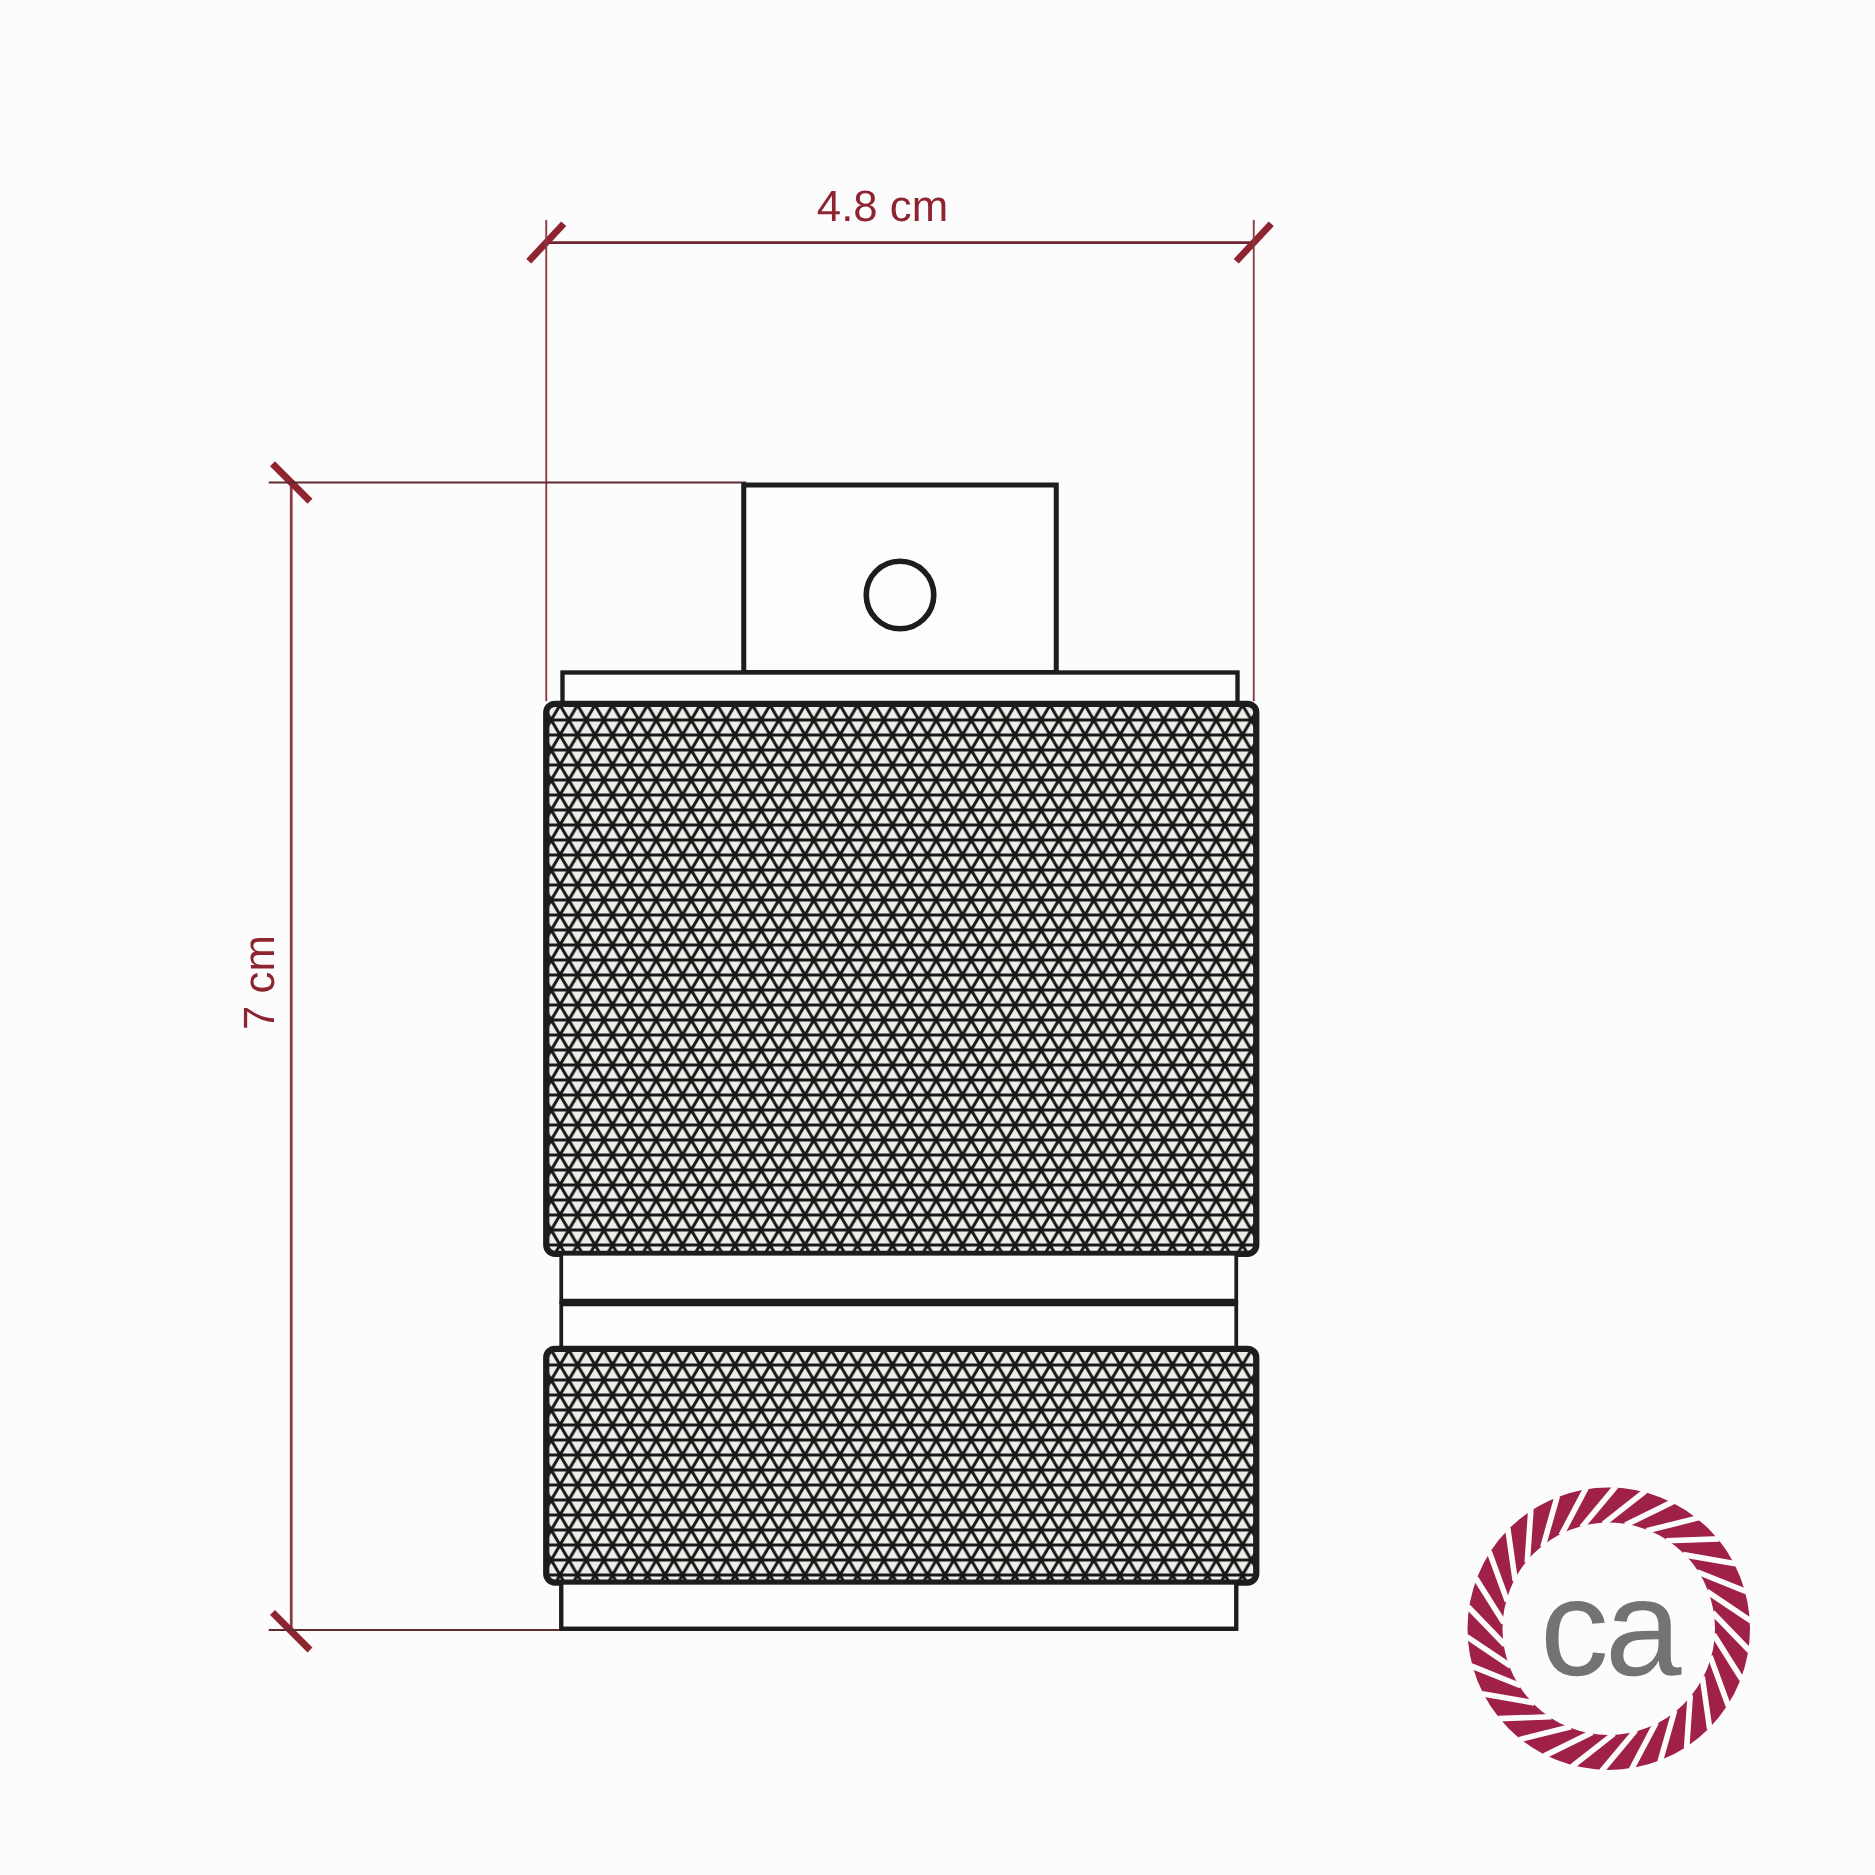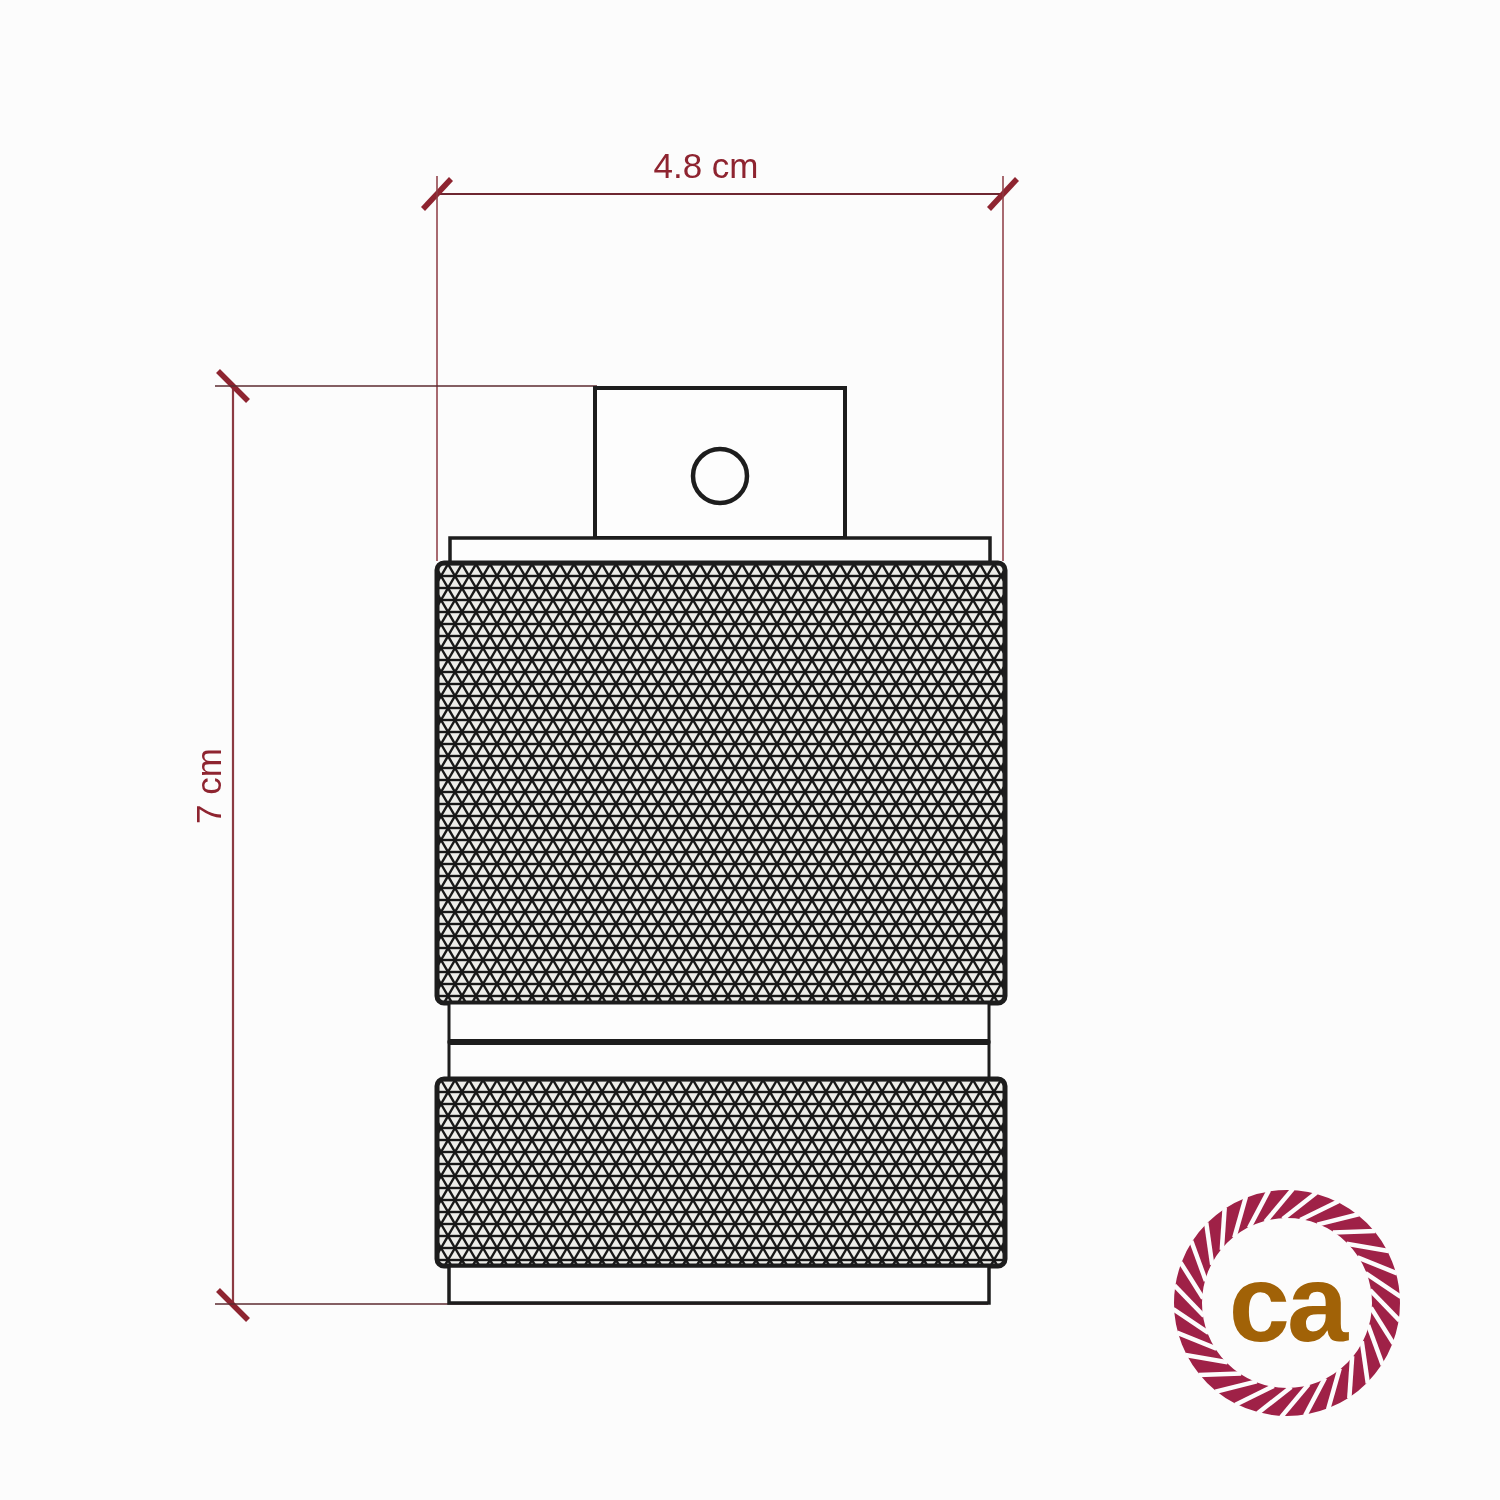--- a/index.html
+++ b/index.html
@@ -37,23 +37,23 @@
     left: 208px;
     top: 786px;
     transform: translate(-50%, -50%) rotate(-90deg);
   }
   .logo-text {
     position: absolute;
     left: 1287px;
     top: 1303px;
     transform: translate(-50%, -50%);
     font-size: 110px;
-    font-weight: bold;
+    font-weight: normal;
     letter-spacing: -3px;
-    color: #a16207;
+    color: #737373;
     line-height: 1;
     font-family: "Liberation Sans", sans-serif;
   }
 </style>
 </head>
 <body>
 
 <div class="canvas">
 
   <svg width="1500" height="1500" viewBox="0 0 1500 1500">

